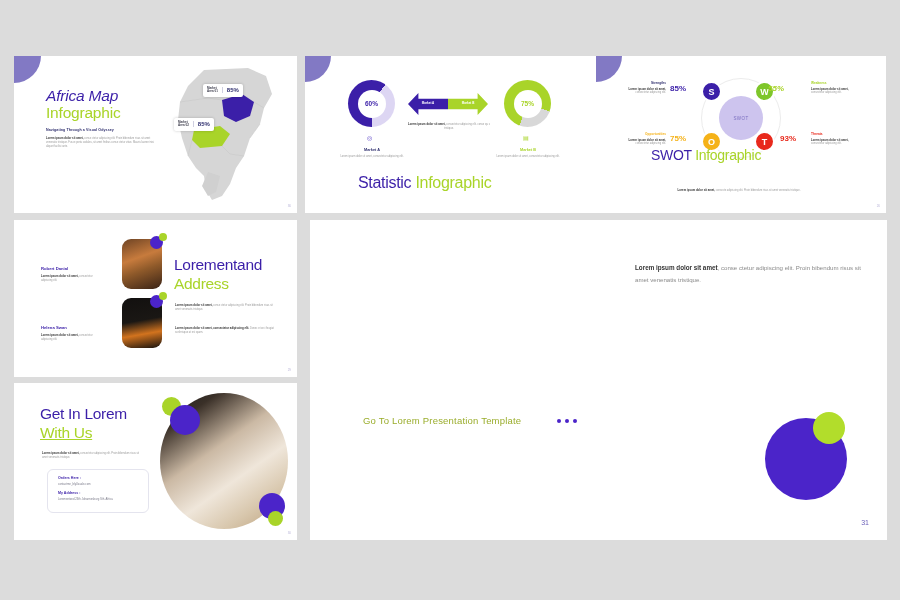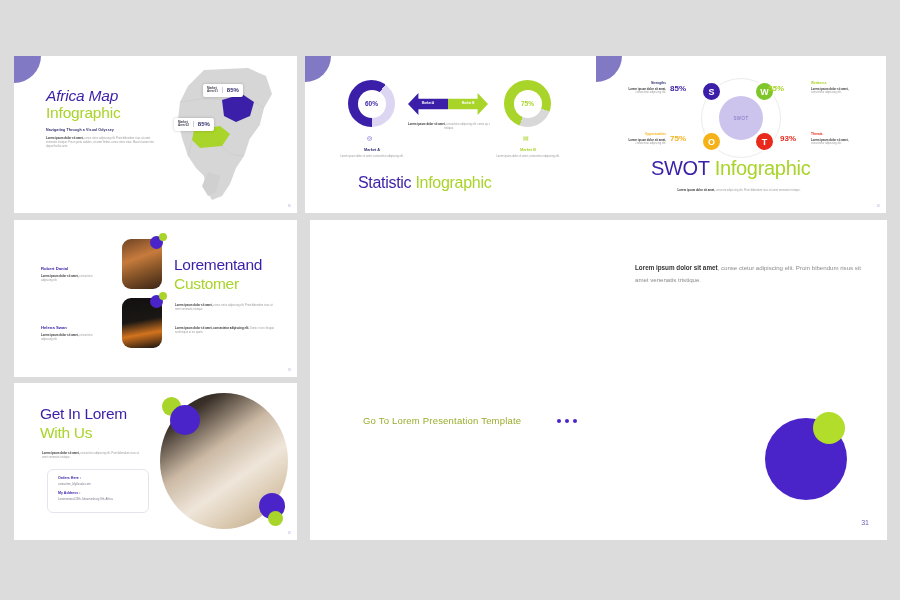--- a/index.html
+++ b/index.html
@@ -108,21 +108,21 @@
   #s3 .blk { position: absolute; width: 50px; }
   #s3 .blk .hd { font-size: 3.2px; font-weight: bold; margin-bottom: 1.5px; }
   #s3 .b-s { left: 20px; top: 25px; text-align: right; }
   #s3 .b-s .hd { color: #2f2f6e; }
   #s3 .b-o { left: 20px; top: 76px; text-align: right; }
   #s3 .b-o .hd { color: #f5b218; }
   #s3 .b-w { left: 215px; top: 25px; text-align: left; }
   #s3 .b-w .hd { color: #a9d429; }
   #s3 .b-t { left: 215px; top: 76px; text-align: left; }
   #s3 .b-t .hd { color: #e8291c; }
-  #s3 .bigtitle { position: absolute; left: 55px; top: 101px; font-size: 20px; letter-spacing: -0.3px; }
+  #s3 .bigtitle { position: absolute; left: 55px; top: 91px; font-size: 14px; letter-spacing: -0.3px; }
   #s3 .bigtitle .a { color: #3b1fa8; }
   #s3 .bigtitle .b { color: #a9d429; }
   #s3 .foot { position: absolute; left: 78px; top: 132px; width: 130px; text-align: center; }
   #s3 .pagenum { right: 6px; bottom: 5px; font-size: 3px; }
 
   
   #s4 { left: 14px; top: 220px; width: 283px; height: 157px; }
   #s4 .nm { position: absolute; font-size: 4.2px; font-weight: bold; color: #3b1fa8; }
   #s4 .n1 { left: 27px; top: 46px; }
   #s4 .n2 { left: 27px; top: 105px; }
@@ -140,21 +140,21 @@
   #s4 .dg2 { left: 145px; top: 72px; }
   #s4 .t1 { position: absolute; left: 160px; top: 36px; font-size: 15.5px; color: #3b1fa8; letter-spacing: -0.3px; }
   #s4 .t2 { position: absolute; left: 160px; top: 55px; font-size: 15.5px; color: #a9d429; letter-spacing: -0.3px; }
   #s4 .q1 { position: absolute; left: 161px; top: 83px; width: 100px; }
   #s4 .q2 { position: absolute; left: 161px; top: 106px; width: 100px; }
   #s4 .pagenum { right: 6px; bottom: 5px; font-size: 3px; }
 
   
   #s5 { left: 14px; top: 383px; width: 283px; height: 157px; }
   #s5 .t1 { position: absolute; left: 26px; top: 22px; font-size: 15.5px; color: #3b1fa8; letter-spacing: -0.3px; }
-  #s5 .t2 { position: absolute; left: 26px; top: 41px; font-size: 15.5px; color: #a9d429; letter-spacing: -0.3px; }
+  #s5 .t2 { position: absolute; left: 26px; top: 41px; font-size: 15.5px; color: #a9d429; letter-spacing: -0.3px; text-decoration: underline; }
   #s5 .body { position: absolute; left: 28px; top: 68px; width: 98px; }
   #s5 .card { position: absolute; left: 33px; top: 86px; width: 102px; height: 44px;
               border: 1px solid #e4e4ee; border-radius: 6px; background: #fff; padding: 6px 10px; }
   #s5 .card .hd { font-size: 3.6px; font-weight: bold; color: #3b1fa8; }
   #s5 .card .vl { font-size: 2.8px; color: #7b7b8a; margin: 2px 0 5px; }
   #s5 .photo-r { position: absolute; left: 146px; top: 10px; width: 128px; height: 136px; border-radius: 50%;
                  background: linear-gradient(145deg,#1a1a1a 0%, #3a3028 18%, #cbb9a4 42%, #efe6da 62%, #d8c7ad 80%, #b99d78 100%); overflow: hidden; }
   #s5 .ph-pa { left: 156px; top: 22px; width: 30px; height: 30px; }
   #s5 .ph-ga { left: 148px; top: 14px; width: 19px; height: 19px; }
   #s5 .ph-pb { left: 245px; top: 110px; width: 26px; height: 26px; }
@@ -303,21 +303,21 @@
 
     <div class="photo ph1"></div>
     <div class="ph-dot-p dp1"></div>
     <div class="ph-dot-g dg1"></div>
 
     <div class="photo ph2"></div>
     <div class="ph-dot-p dp2"></div>
     <div class="ph-dot-g dg2"></div>
 
     <div class="t1">Lorementand</div>
-    <div class="t2">Customer</div>
+    <div class="t2">Address</div>
 
     <div class="q1 tiny"><span class="tiny-b">Lorem ipsum dolor sit amet,</span><span> conse ctetur adipiscing elit. Proin bibendum risus sit amet venenatis tristique.</span></div>
     <div class="q2 tiny"><span class="tiny-b">Lorem ipsum dolor sit amet, consectetur adipiscing elit.</span><span> Donec et orci feugiat scelerisque at est quam.</span></div>
 
     <div class="pagenum">29</div>
   </div>
 
   <div class="slide" id="s5">
     <div class="t1">Get In Lorem</div>
     <div class="t2">With Us</div>

